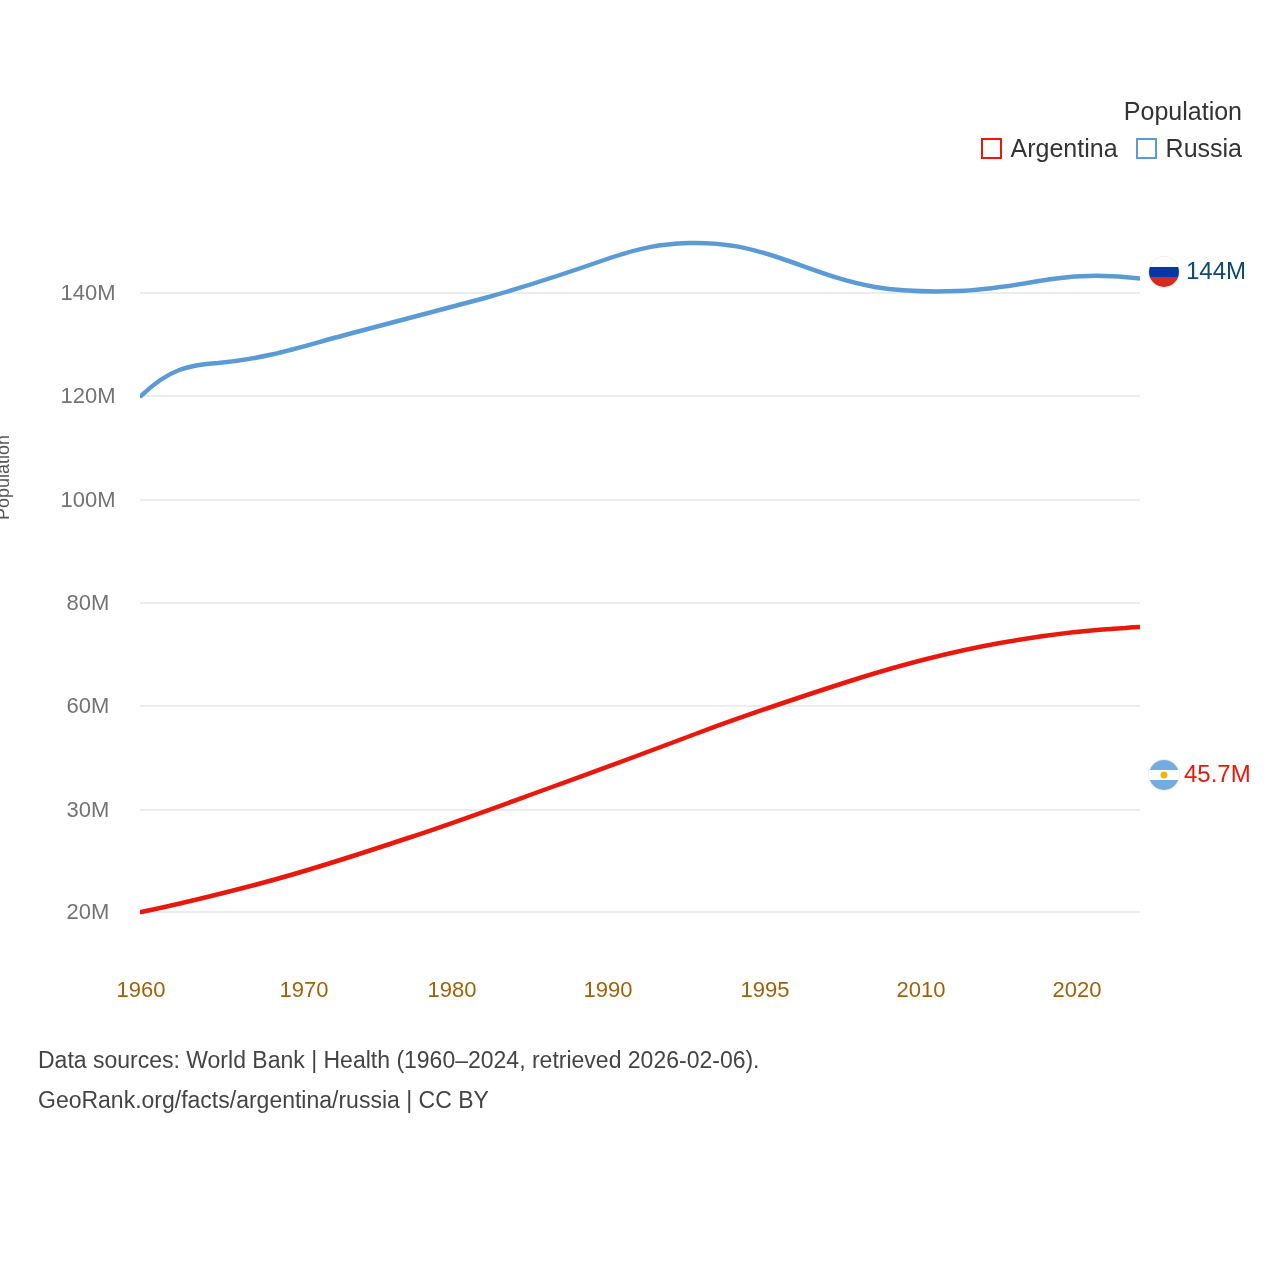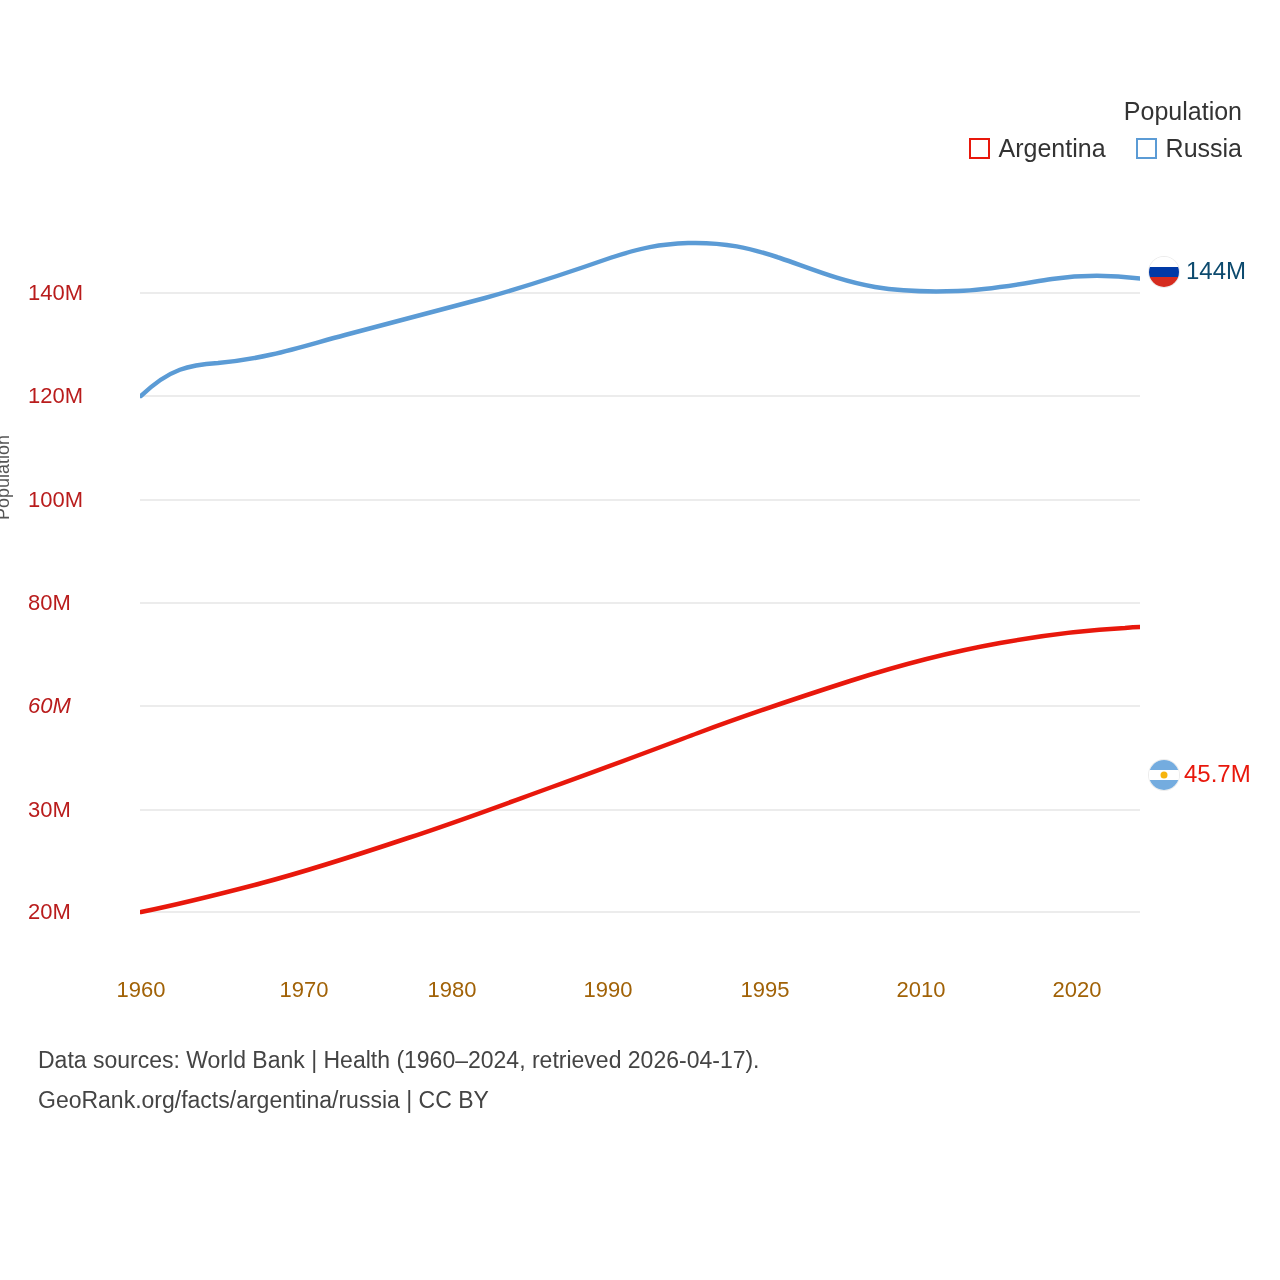--- a/index.html
+++ b/index.html
@@ -32,21 +32,21 @@
     font-size: 25px;
     color: #333333;
     line-height: 30px;
     margin-bottom: 8px;
   }
   .legend-items {
     display: flex;
     flex-direction: row;
     justify-content: flex-end;
     align-items: center;
-    gap: 30px;
+    gap: 18px;
   }
   .legend-item {
     display: flex;
     flex-direction: row;
     align-items: center;
     gap: 9px;
   }
   .legend-swatch {
     width: 21px;
     height: 21px;
@@ -88,23 +88,23 @@
     transform-origin: 0 0;
     font-size: 18px;
     color: #555555;
     text-align: left;
   }
   
   .ytick {
     position: absolute;
     right: 1132px;
     width: 120px;
-    text-align: left;
+    text-align: center;
     font-size: 22px;
-    color: #b91c1c;
+    color: #737373;
     transform: translateY(-50%);
   }
   
   .xtick {
     position: absolute;
     font-size: 22px;
     color: #a16207;
     transform: translateX(-50%);
     top: 977px;
   }
@@ -166,21 +166,21 @@
         <span class="legend-label">Russia</span>
       </div>
     </div>
   </div>
 
 
   <div class="y-axis-label">Population</div>
 
   <div class="ytick" style="top:912px;">20M</div>
   <div class="ytick" style="top:810px;">30M</div>
-  <div class="ytick" style="top:706px;font-style:italic;">60M</div>
+  <div class="ytick" style="top:706px;">60M</div>
   <div class="ytick" style="top:603px;">80M</div>
   <div class="ytick" style="top:500px;">100M</div>
   <div class="ytick" style="top:396px;">120M</div>
   <div class="ytick" style="top:293px;">140M</div>
 
   <div class="xtick" style="left:141px;">1960</div>
   <div class="xtick" style="left:304px;">1970</div>
   <div class="xtick" style="left:452px;">1980</div>
   <div class="xtick" style="left:608px;">1990</div>
   <div class="xtick" style="left:765px;">1995</div>
@@ -234,17 +234,17 @@
   <div class="flag-marker flag-ar" style="left:1164px; top:775px;">
     <div class="band a1"></div>
     <div class="band a2">
         <span class="sun"></span>
       </div>
     <div class="band a3"></div>
   </div>
   <div class="end-label" style="left:1184px; top:760px; color:#e8180c;">45.7M</div>
 
   <div class="footer">
-    <div>Data sources: World Bank | Health (1960–2024, retrieved 2026-04-17).</div>
+    <div>Data sources: World Bank | Health (1960–2024, retrieved 2026-02-06).</div>
     <div>GeoRank.org/facts/argentina/russia | CC BY</div>
   </div>
 
 </div>
 
 </body></html>

